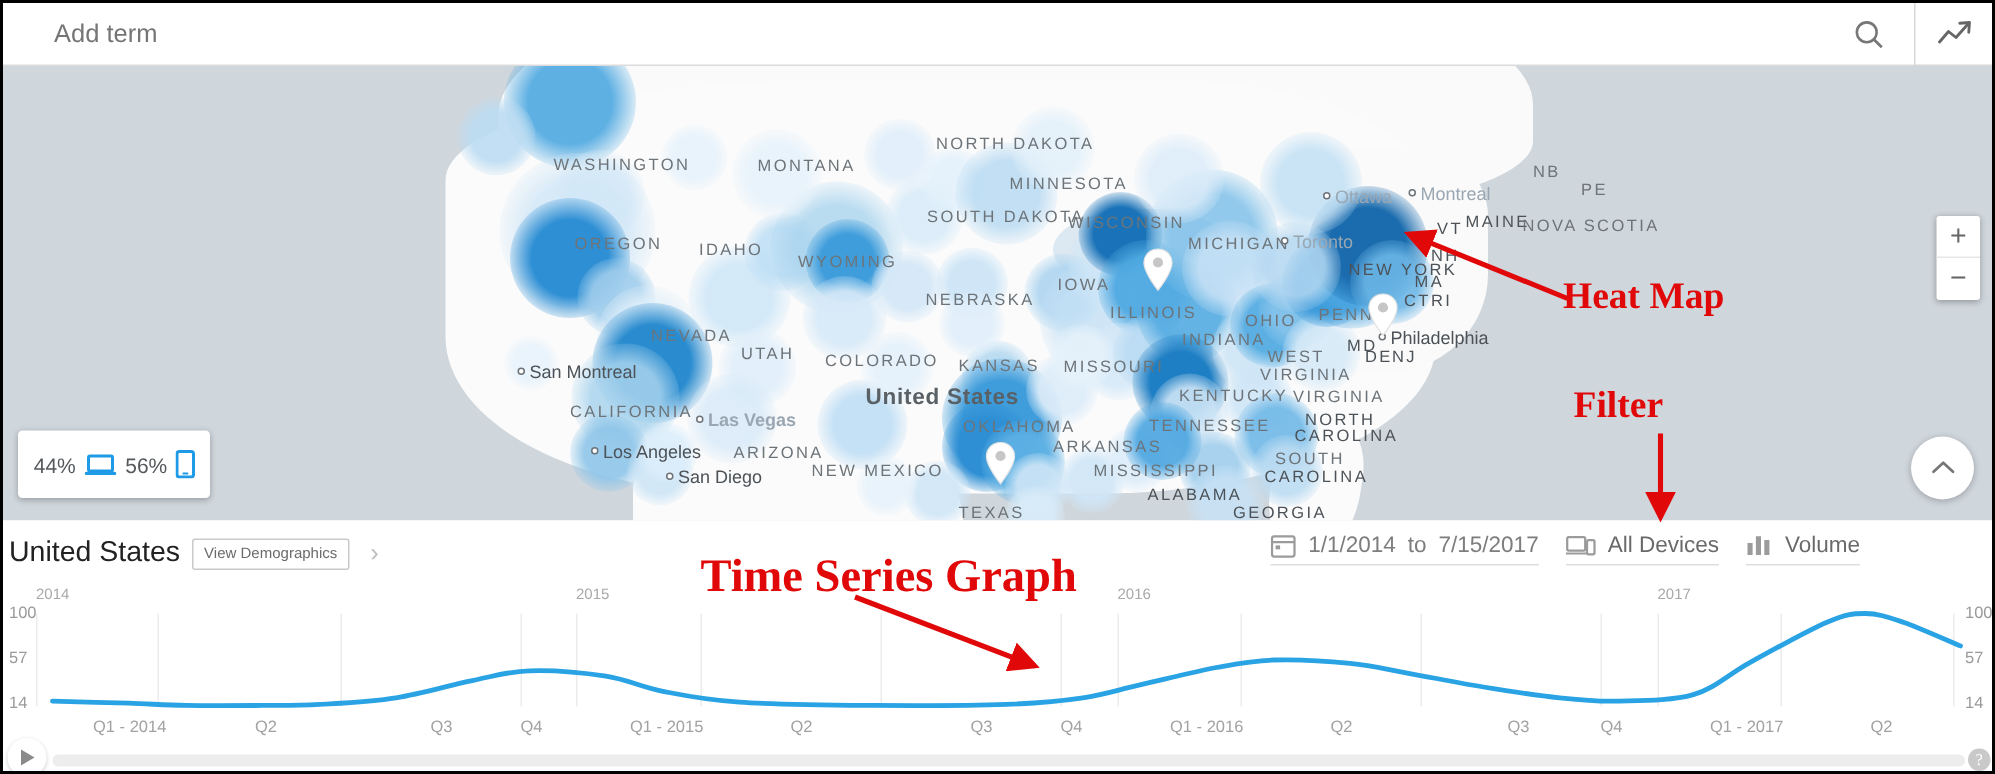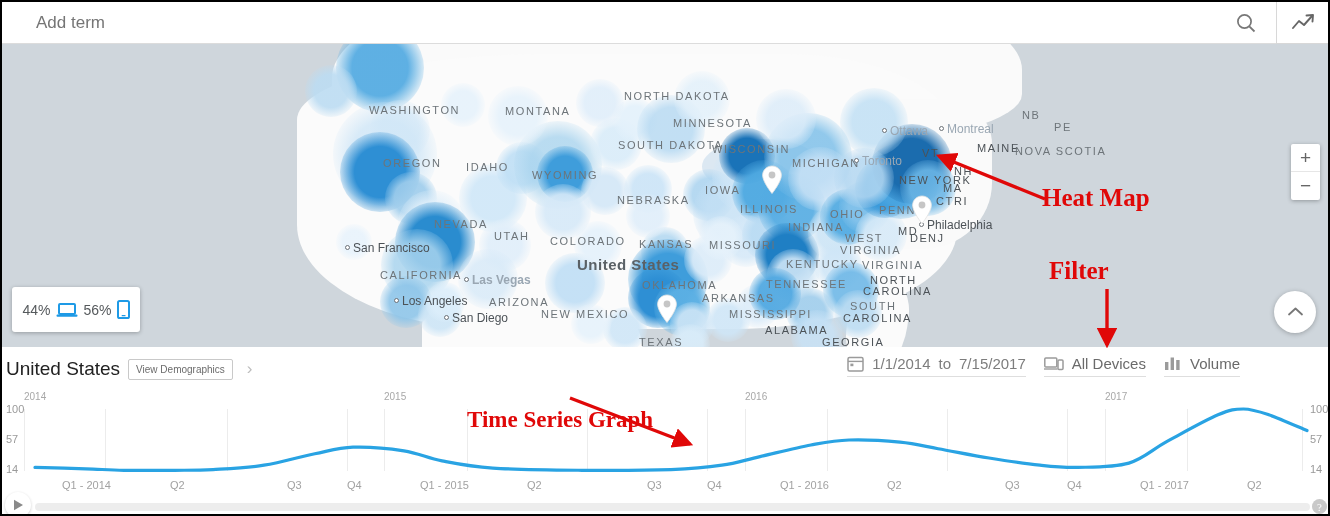--- a/index.html
+++ b/index.html
@@ -256,21 +256,21 @@
     position: absolute;
     color: #e00808;
     font-family: "Liberation Serif", serif;
     font-weight: bold;
     z-index: 40;
     white-space: nowrap;
     pointer-events: none;
   }
   .anno-heat { left: 1040px; top: 182px; font-size: 25px; }
   .anno-filter { left: 1047px; top: 255px; font-size: 25px; }
-  .anno-ts { left: 465px; top: 364px; font-size: 23px; margin-top: 41px; }
+  .anno-ts { left: 465px; top: 364px; font-size: 31px; }
   svg.arrow { position: absolute; z-index: 39; pointer-events: none; }
 </style>
 </head>
 <body>
 
 <div id="app">
 
   <div class="topbar">
     <div class="terms-area">
       <input class="add-term" type="text" placeholder="Add term" style="">
@@ -410,39 +410,39 @@
         <div class="mlabel state state-dark" style="left: 861px; top: 241px;">CAROLINA</div>
         <div class="mlabel state" style="left: 848px; top: 256px;">SOUTH</div>
         <div class="mlabel state state-dark" style="left: 841px; top: 268px;">CAROLINA</div>
         <div class="mlabel state" style="left: 727px; top: 264px;">MISSISSIPPI</div>
         <div class="mlabel state state-dark" style="left: 763px; top: 280px;">ALABAMA</div>
         <div class="mlabel state state-dark" style="left: 820px; top: 292px;">GEORGIA</div>
         <div class="mlabel state" style="left: 637px; top: 292px;">TEXAS</div>
         <div class="mlabel state state-dark" style="left: 896px; top: 181px;">MD</div>
         <div class="mlabel state state-dark" style="left: 908px; top: 188px;">DE</div>
         <div class="mlabel state state-dark" style="left: 926px; top: 188px;">NJ</div>
-        <div class="mlabel state state-dark" style="left: 920px; top: 103px;">VT</div>
+        <div class="mlabel state state-dark" style="left: 956px; top: 103px;">VT</div>
         <div class="mlabel state state-dark" style="left: 952px; top: 121px;">NH</div>
         <div class="mlabel state state-dark" style="left: 941px; top: 138px;">MA</div>
         <div class="mlabel state state-dark" style="left: 934px; top: 151px;">CT</div>
         <div class="mlabel state state-dark" style="left: 952px; top: 151px;">RI</div>
         <div class="mlabel state state-dark" style="left: 897px; top: 130px;">NEW YORK</div>
         <div class="mlabel state state-dark" style="left: 975px; top: 98px;">MAINE</div>
         <div class="mlabel state" style="left: 1020px; top: 65px;">NB</div>
         <div class="mlabel state" style="left: 1052px; top: 77px;">PE</div>
         <div class="mlabel state" style="left: 1013px; top: 101px;">NOVA SCOTIA</div>
         <div class="mlabel city city-lt" style="left: 888px; top: 80px;">Ottawa</div>
         <div class="city-dot" style="left: 880px; top: 84px;"></div>
         <div class="mlabel city city-lt" style="left: 945px; top: 78px;">Montreal</div>
         <div class="city-dot" style="left: 937px; top: 82px;"></div>
         <div class="mlabel city city-lt" style="left: 860px; top: 110px;">Toronto</div>
         <div class="city-dot" style="left: 852px; top: 114px;"></div>
         <div class="mlabel city" style="left: 925px; top: 174px;">Philadelphia</div>
         <div class="city-dot" style="left: 917px; top: 178px;"></div>
-        <div class="mlabel city" style="left: 351px; top: 197px;">San Francisco</div>
+        <div class="mlabel city" style="left: 351px; top: 197px;">San Montreal</div>
         <div class="city-dot" style="left: 343px; top: 201px;"></div>
         <div class="mlabel city city-lt" style="left: 470px; top: 229px; font-weight: bold;">Las Vegas</div>
         <div class="city-dot" style="left: 462px; top: 233px;"></div>
         <div class="mlabel city" style="left: 400px; top: 250px;">Los Angeles</div>
         <div class="city-dot" style="left: 392px; top: 254px;"></div>
         <div class="mlabel city" style="left: 450px; top: 267px;">San Diego</div>
         <div class="city-dot" style="left: 442px; top: 271px;"></div>
       </div>
 
     <div class="mlabel country" style="left:575px; top:212px;">United States</div>

